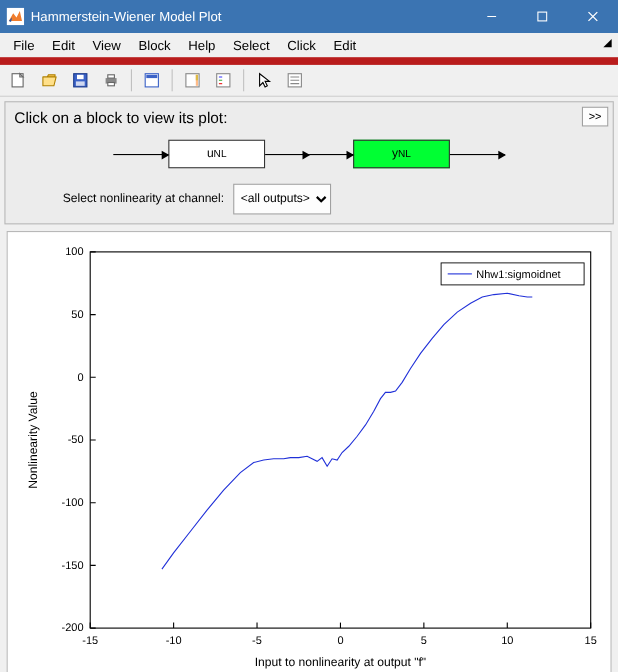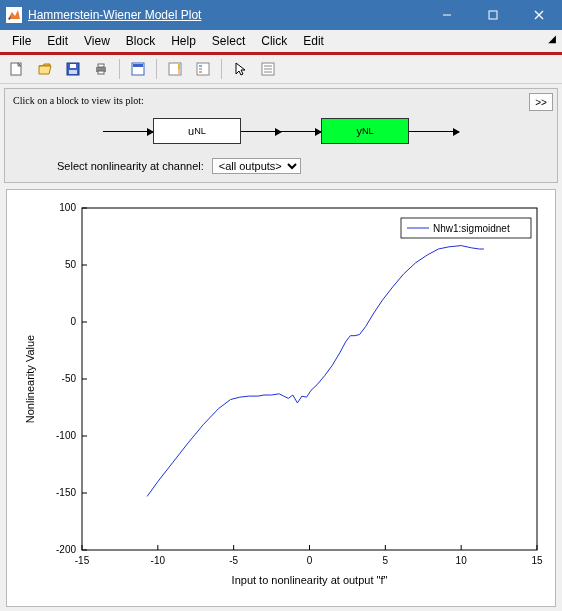--- a/index.html
+++ b/index.html
@@ -16,36 +16,36 @@
     height: 30px;
     background: #3b74b2;
     display: flex; align-items: center;
     color: #fff;
     padding-left: 6px;
     user-select: none;
   }
   .titlebar .app-icon {
     width: 16px; height: 16px; margin-right: 6px;
   }
-  .titlebar .title-text { flex: 0 0 auto; font-size: 12px; text-decoration: underline; }
+  .titlebar .title-text { flex: 0 0 auto; font-size: 12px; }
   .titlebar .spacer { flex: 1; }
   .win-btn {
     width: 46px; height: 30px;
     display: flex; align-items: center; justify-content: center;
   }
   .win-btn svg { display:block; }
   .win-btn.close { background: transparent; }
 
   
   .menubar {
     height: 22px;
     background: #f0f0f0;
     display: flex; align-items: center;
     padding: 0 4px;
-    border-bottom: 3px solid #b91c1c;
+    border-bottom: 7px solid #b91c1c;
     position: relative;
     text-align: right;
   }
   .menubar .menu-item {
     padding: 2px 8px;
     font-size: 12px;
   }
   .menubar .right-chevron {
     position: absolute; right: 6px; top: 3px;
     font-size: 10px;
@@ -71,21 +71,21 @@
   .toolbar svg { display:block; }
 
   
   .diagram-panel {
     border: 1px solid #b8b8b8;
     background: #ececec;
     margin: 4px;
     padding: 6px 8px 8px 8px;
     position: relative;
   }
-  .diagram-hint { font-size: 10px; margin-bottom: 6px; font-family: Liberation Serif, serif; }
+  .diagram-hint { font-size: 14px; margin-bottom: 6px; }
   .overflow-btn {
     position: absolute; right: 4px; top: 4px;
     width: 22px; height: 16px;
     border: 1px solid #a0a0a0;
     background: #fdfdfd;
     display:flex; align-items:center; justify-content:center;
     font-size:10px;
   }
   .diagram-row {
     display: flex; align-items: center; justify-content: center;
@@ -110,21 +110,21 @@
     border-left: 7px solid #000;
     border-top: 4px solid transparent;
     border-bottom: 4px solid transparent;
   }
   .select-row {
     display:flex; align-items:center; gap:8px; margin-top:8px;margin-left:44px;
   }
   .select-row label { font-size:11px; }
   select {
     font-family: inherit; font-size: 11px;
-    height: 16px;
+    height: 28px;
     border: 1px solid #a0a0a0;
     background: #fdfdfd;
     padding: 0 2px;
   }
 
   
   .plot-frame {
     margin: 6px 6px 6px 6px;
     border: 1px solid #b8b8b8;
     background: #fff;

